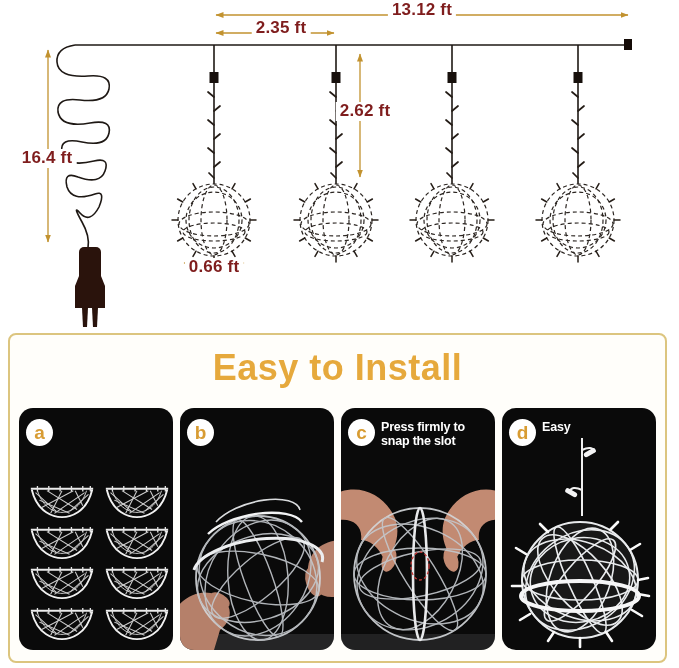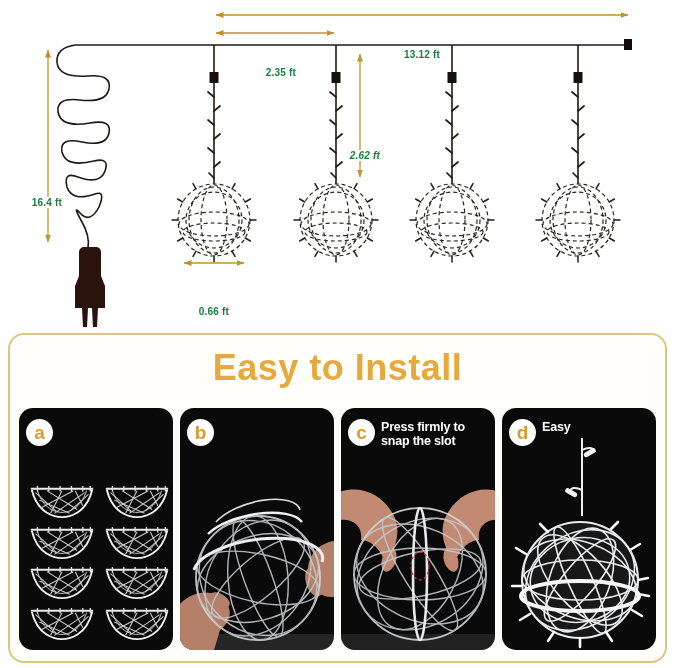--- a/index.html
+++ b/index.html
@@ -9,28 +9,28 @@
   }
   
   .diagram{position:absolute;left:0;top:0;width:679px;height:335px;}
   .diagram svg{position:absolute;left:0;top:0;}
   .wire{stroke:#1e1814;stroke-width:1.6;fill:none;}
   .bulbs line{stroke:#241c16;stroke-width:1.7;stroke-linecap:round;}
   .mesh circle,.mesh ellipse{fill:none;stroke:#2b2521;stroke-width:1.2;stroke-dasharray:4 3;}
   .balltick line{stroke:#241c16;stroke-width:1.5;stroke-linecap:round;}
   .dim{stroke:#C2922F;stroke-width:1.3;fill:none;}
   .dim-label{
-    position:absolute;transform:translateX(-50%);color:#15803d;
-    font-size:10px;font-weight:600;background:#ffffff;padding:0 4px;
-    line-height:1.1;white-space:nowrap;letter-spacing:.2px;margin-top:48px;
+    position:absolute;transform:translateX(-50%);color:#7f1d1d;
+    font-size:17px;font-weight:600;background:#ffffff;padding:0 4px;
+    line-height:1.1;white-space:nowrap;letter-spacing:.2px;
   }
   
   .install{
     position:absolute;left:8px;top:333px;width:659px;height:330px;
-    border:2px solid #DCC57F;border-radius:16px;background:#FFFEFA;box-sizing:border-box;
+    border:2px solid #DCC57F;border-radius:8px;background:#FFFEFA;box-sizing:border-box;
   }
   .install-title{
     text-align:center;margin:15px 0 0 0;font-size:36px;font-weight:bold;
     color:#E6A93C;letter-spacing:.5px;line-height:1;
   }
   .panels{
     position:absolute;left:9px;right:9px;top:73px;bottom:11px;
     display:flex;gap:7px;
   }
   .panel{
@@ -119,21 +119,21 @@
 
     <line class="dim" x1="216" y1="15" x2="628" y2="15" marker-start="url(#arr)" marker-end="url(#arr)"></line>
     <line class="dim" x1="216" y1="33" x2="334" y2="33" marker-start="url(#arr)" marker-end="url(#arr)"></line>
     <line class="dim" x1="360" y1="54" x2="360" y2="177" marker-start="url(#arr)" marker-end="url(#arr)"></line>
     <line class="dim" x1="48" y1="50" x2="48" y2="242" marker-start="url(#arr)" marker-end="url(#arr)"></line>
     <line class="dim" x1="184" y1="263" x2="244" y2="263" marker-start="url(#arr)" marker-end="url(#arr)"></line>
   </svg>
 
   <span class="dim-label" style="left:422px;top:1px;">13.12 ft</span>
   <span class="dim-label" style="left:281px;top:19px;">2.35 ft</span>
-  <span class="dim-label" style="left:365px;top:102px;font-style:italic;">2.62 ft</span>
+  <span class="dim-label" style="left:365px;top:102px;">2.62 ft</span>
   <span class="dim-label" style="left:47px;top:149px;">16.4 ft</span>
   <span class="dim-label" style="left:214px;top:258px;">0.66 ft</span>
 </div>
 
 <div class="install">
   <h1 class="install-title">Easy to Install</h1>
 
   <div class="panels">
 
     <div class="panel">

